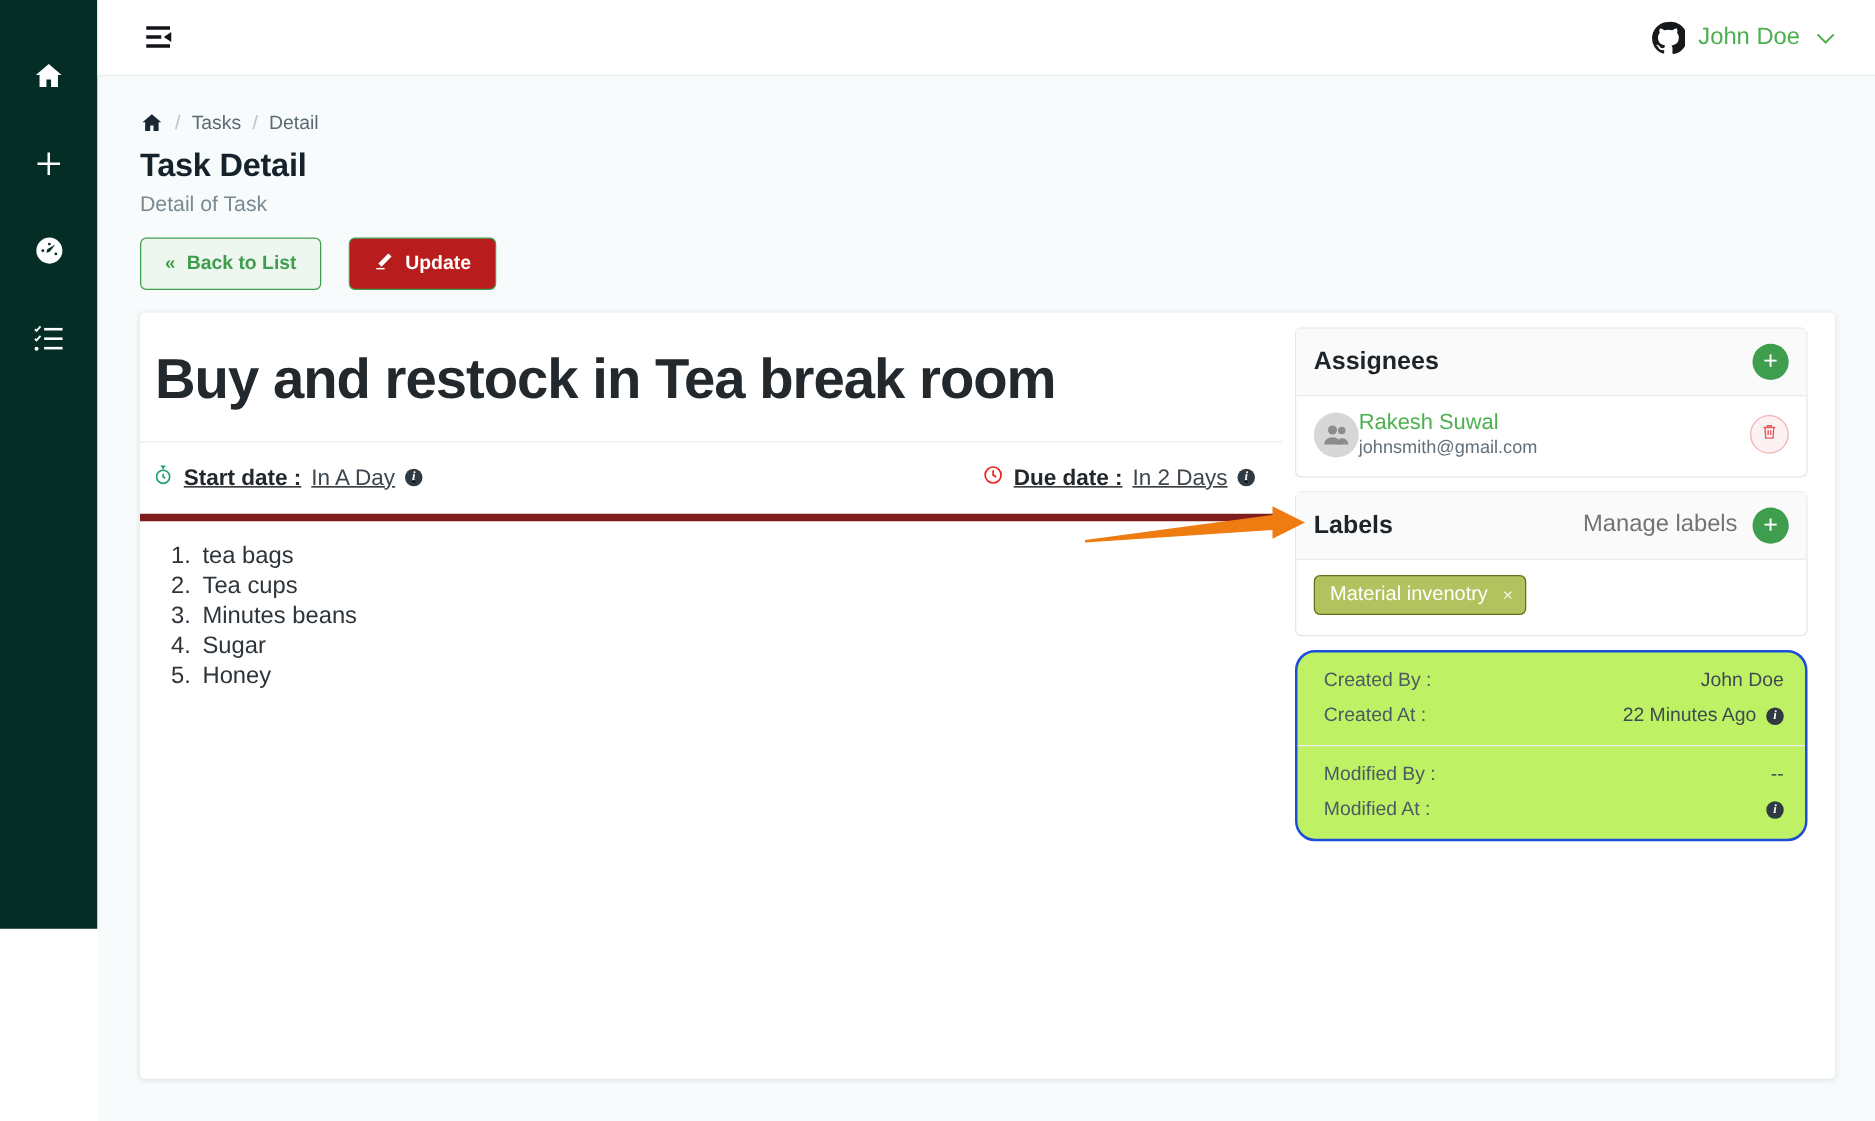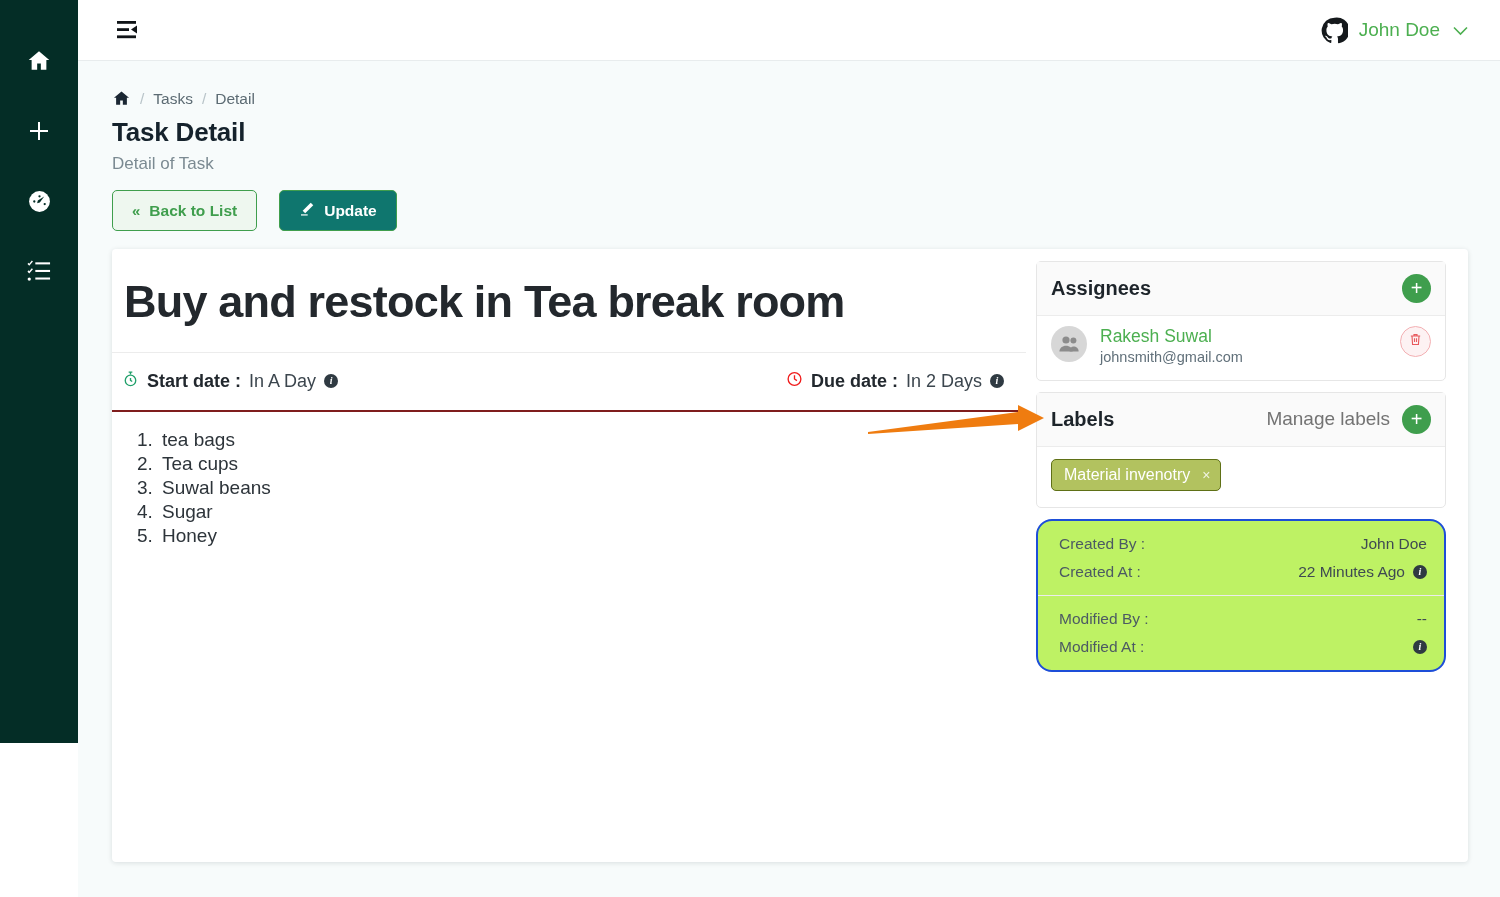--- a/index.html
+++ b/index.html
@@ -60,40 +60,41 @@
   .page-title { font-size: 26px; font-weight: bold; color: #15222c; margin-top: 9px; letter-spacing: -0.2px; }
   .page-sub { font-size: 17px; color: #7b8a92; margin-top: 6px; }
 
   .btn-row { display: flex; gap: 22px; margin-top: 16px; }
   .btn {
     display: inline-flex; align-items: center; gap: 9px;
     font-size: 15.5px; font-weight: bold; border-radius: 5px;
     padding: 10px 19px; cursor: pointer; line-height: 1;
   }
   .btn-ghost { background: #eef7ef; border: 1px solid #3f9e4d; color: #3f9e4d; }
-  .btn-solid { background: #0f766e; border: 1px solid #3f9e4d; color: #ffffff; }
+  .btn-solid { background: #b91c1c; border: 1px solid #3f9e4d; color: #ffffff; }
   .btn .g { font-size: 15px; }
 
   
   .card-wrap {
     margin-top: 18px; background: #ffffff;
     border-radius: 4px; box-shadow: 0 1px 5px rgba(20,40,50,.13);
     display: flex; height: 613px; overflow: hidden;
   }
   .card-left { flex: 1 1 auto; display: flex; flex-direction: column; min-width: 0; }
   .task-heading {
     font-size: 45px; font-weight: bold; color: #23282d;
     padding: 27px 0 24px 12px; letter-spacing: -0.8px;
     border-bottom: 1px solid #ececec;
     margin: 0 0 0 0;
   }
   .dates-row {
     display: flex; align-items: flex-start; justify-content: space-between;
     padding: 17px 22px 17px 10px;
-    border-bottom: 2px solid #7f1d1d;
+    border-bottom: 6px solid #7f1d1d;
+    text-decoration: underline;
   }
   .date-grp { display: flex; align-items: center; gap: 8px; font-size: 18px; }
   .date-lbl { font-weight: bold; color: #22282e; }
   .date-val { color: #3c464e; }
   .ico-info {
     display: inline-flex; align-items: center; justify-content: center;
     width: 14px; height: 14px; border-radius: 50%;
     background: #2f3a42; color: #fff; font-size: 10px;
     font-style: italic; font-family: "Liberation Serif", serif;
     font-weight: bold; cursor: pointer; line-height: 1;
@@ -131,21 +132,21 @@
 
   .round-btn {
     width: 29px; height: 29px; border-radius: 50%;
     background: #3f9e4d; color: #fff;
     display: inline-flex; align-items: center; justify-content: center;
     font-size: 20px; line-height: 1; cursor: pointer;
   }
   .manage-link { color: #737373; font-size: 19px; cursor: pointer; margin-right: 12px; }
   .head-right { display: flex; align-items: center; }
 
-  .assignee-row { display: flex; padding: 10px 14px 12px 14px; gap: 13px; }
+  .assignee-row { display: flex; align-items: center; padding: 10px 14px 12px 14px; }
   .avatar {
     width: 36px; height: 36px; border-radius: 50%;
     background: #d7d7d7; display: flex; align-items: center; justify-content: center;
     flex: 0 0 36px;
   }
   .assignee-meta { flex: 1; min-width: 0; }
   .assignee-name { color: #4caf50; font-size: 17.5px; line-height: 1.25; }
   .assignee-mail { color: #61707a; font-size: 14.5px; line-height: 1.4; }
   .trash-btn {
     width: 31px; height: 31px; border-radius: 50%;
@@ -306,21 +307,21 @@
               <span class="date-lbl">Due date :</span>
               <span class="date-val">In 2 Days</span>
               <span class="ico-info">i</span>
             </div>
           </div>
 
           <div class="desc-area">
             <ol>
               <li>tea bags</li>
               <li>Tea cups</li>
-              <li>Suwal beans</li>
+              <li>Minutes beans</li>
               <li>Sugar</li>
               <li>Honey</li>
             </ol>
           </div>
         </div>
 
         <aside class="card-right">
 
 
           <div class="pbox">

